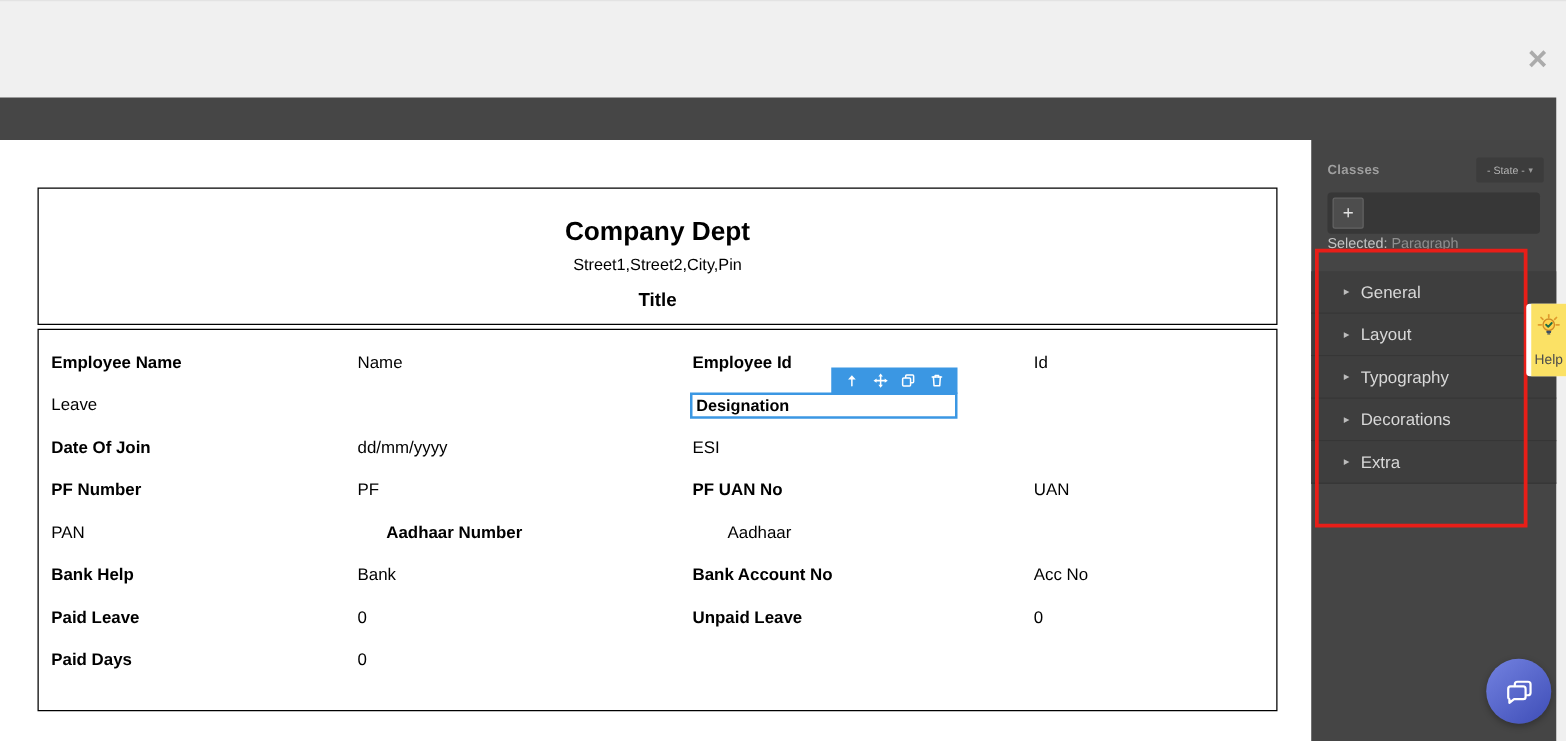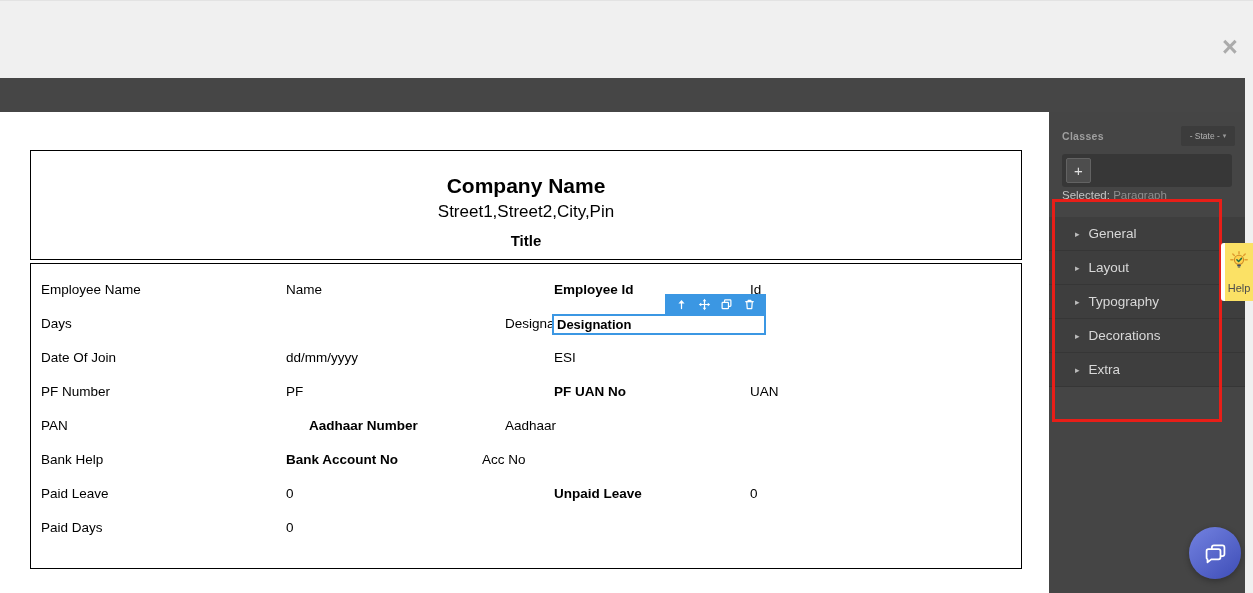--- a/index.html
+++ b/index.html
@@ -20,28 +20,28 @@
   .tb-btn svg { width:17px; height:17px; display:block; }
   .ol { stroke:#d6d6d6; fill:none; stroke-width:1.3; stroke-linecap:round; stroke-linejoin:round; }
   .fl { fill:#d6d6d6; stroke:none; }
   .panel-tabs { position:absolute; left:1056px; top:80px; display:flex; gap:13px; }
   .ptab { width:35px; height:30px; display:flex; align-items:center; justify-content:center; cursor:pointer; border-radius:2px; }
   .ptab.active { background:#3a3a3a; box-shadow:inset 0 0 0 1px #545454; }
   
   .canvas { position:absolute; top:112px; left:0; width:1049px; height:481px; background:#ffffff; }
   .doc-header { position:absolute; left:30px; top:38px; width:992px; height:110px; border:1px solid #000; background:#fff; text-align:center; color:#000; }
   .company { margin-top:24px; font-size:21px; font-weight:bold; line-height:22px; }
-  .address { margin-top:8px; font-size:17px; line-height:13px; }
+  .address { margin-top:8px; font-size:13px; line-height:13px; }
   .doc-title { margin-top:15px; font-size:15px; font-weight:bold; line-height:16px; }
   .doc-details { position:absolute; left:30px; top:151px; width:992px; height:306px; border:1px solid #000; background:#fff; color:#000; }
   .details-rows { position:absolute; left:10px; right:6px; top:8px; }
   .drow { height:34px; display:flex; align-items:center; font-size:13.5px; }
-  .c1 { width:245px; font-weight:normal; }
+  .c1 { width:245px; font-weight:bold; }
   .c2 { width:268px; }
-  .c3 { width:196px; font-weight:bold; }
+  .c3 { width:273px; font-weight:bold; }
   .c4 { flex:1; }
   
   .sel-cell { position:absolute; left:521px; top:50px; width:214px; height:21px; border:2px solid #3b97e3; background:#fff; display:flex; align-items:center; padding-left:3px; font-size:13px; font-weight:bold; z-index:5; }
   .sel-toolbar { position:absolute; left:634px; top:30px; width:101px; height:21px; background:#3b97e3; display:flex; align-items:center; justify-content:space-evenly; z-index:6; }
   .sel-toolbar .st-btn { width:13px; height:13px; cursor:pointer; }
   .sel-toolbar svg { width:13px; height:13px; display:block; }
   .wol { stroke:#fff; fill:none; stroke-width:1.5; stroke-linecap:round; stroke-linejoin:round; }
   .wfl { fill:#fff; stroke:none; }
   
   .sidebar { position:absolute; top:112px; left:1049px; width:196px; height:481px; background:#454545; }
@@ -169,35 +169,35 @@
         <rect class="fl" x="2.3" y="8.3" width="5.4" height="5.4" rx=".5"></rect>
         <rect class="fl" x="8.3" y="8.3" width="5.4" height="5.4" rx=".5"></rect>
       </svg>
     </div>
   </div>
 </div>
 
 <div class="canvas">
 
   <div class="doc-header">
-    <div class="company">Company Name</div>
+    <div class="company">Company Dept</div>
     <div class="address">Street1,Street2,City,Pin</div>
     <div class="doc-title">Title</div>
   </div>
 
   <div class="doc-details">
     <div class="details-rows">
       <div class="drow">
         <div class="c1">Employee Name</div>
         <div class="c2">Name</div>
         <div class="c3">Employee Id</div>
         <div class="c4">Id</div>
       </div>
       <div class="drow">
-        <div class="c2">Days</div>
+        <div class="c2">Leave</div>
         <div class="c3"></div>
         <div class="c4">Designation</div>
       </div>
       <div class="drow">
         <div class="c1">Date Of Join</div>
         <div class="c2">dd/mm/yyyy</div>
         <div class="c4">ESI</div>
       </div>
       <div class="drow">
         <div class="c1">PF Number</div>
@@ -205,20 +205,21 @@
         <div class="c3">PF UAN No</div>
         <div class="c4">UAN</div>
       </div>
       <div class="drow">
         <div class="c2">PAN</div>
         <div class="c3">Aadhaar Number</div>
         <div class="c4">Aadhaar</div>
       </div>
       <div class="drow">
         <div class="c1">Bank Help</div>
+        <div class="c2">Bank</div>
         <div class="c3">Bank Account No</div>
         <div class="c4">Acc No</div>
       </div>
       <div class="drow">
         <div class="c1">Paid Leave</div>
         <div class="c2">0</div>
         <div class="c3">Unpaid Leave</div>
         <div class="c4">0</div>
       </div>
       <div class="drow">

